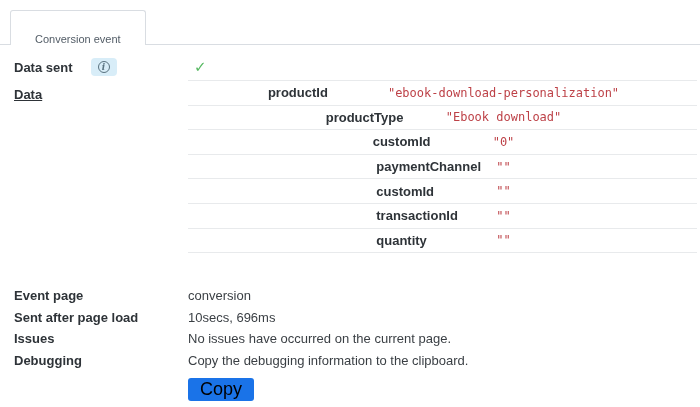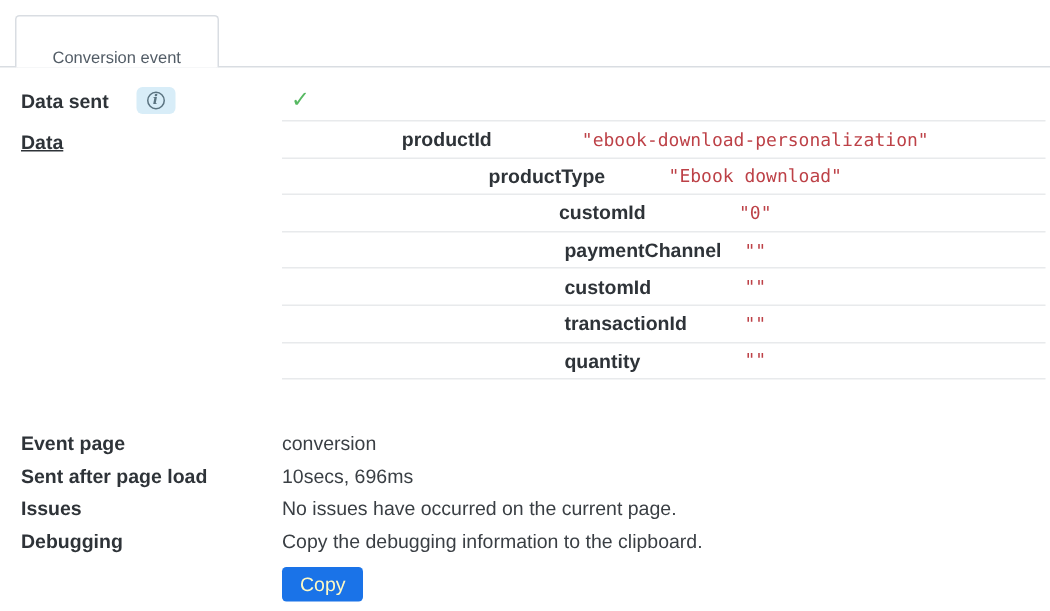--- a/index.html
+++ b/index.html
@@ -45,22 +45,22 @@
 
   
   .meta { margin-top: 32px; }
   .meta .grid-row { line-height: 21.5px; }
   .meta .row-label { display: block; }
 
   
   .btn-row { margin-top: 7px; }
   .copy-btn {
     display: inline-flex; align-items: center; justify-content: center;
-    height: 23px; padding: 0 12px; background: #1a73e8; color: #fef9c3;
-    border: none; border-radius: 3px; font-size: 13px;
+    height: 23px; padding: 0 12px; background: #1a73e8; color: #000000;
+    border: none; border-radius: 3px; font-size: 18px;
     font-family: "Liberation Sans", sans-serif; cursor: pointer;
   }
 </style>
 </head>
 <body>
 
 <div class="tabbar">
   <div class="tab">
     <span>Conversion event</span>
   </div>

